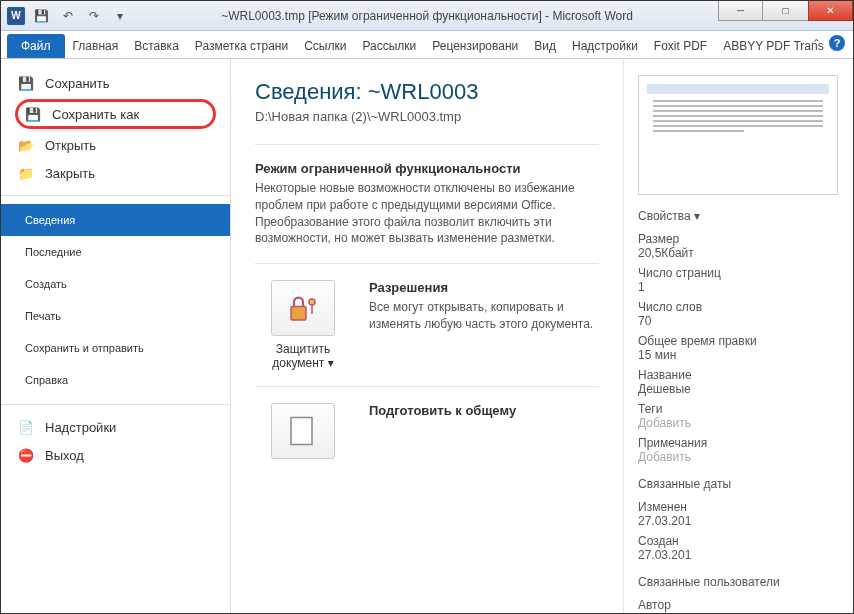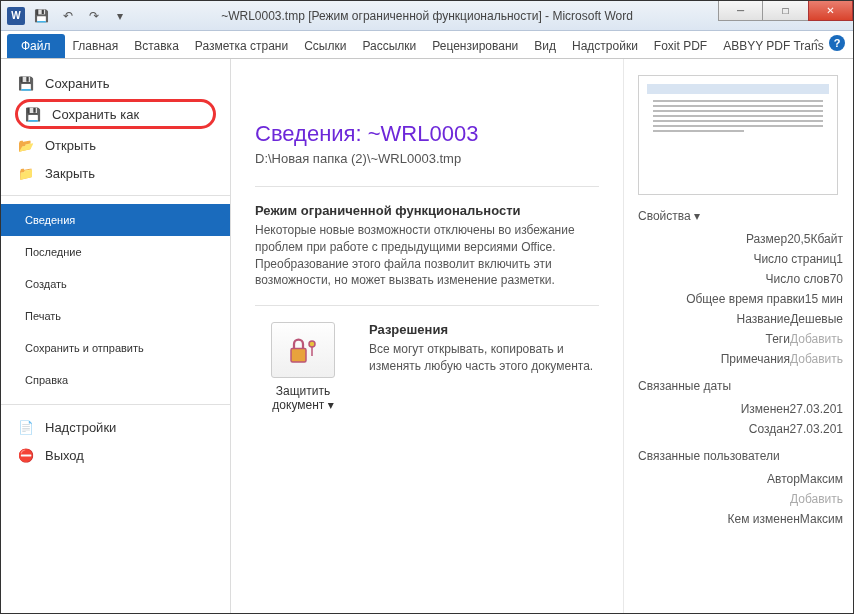--- a/index.html
+++ b/index.html
@@ -30,37 +30,37 @@
 .bs-item { display:flex; align-items:center; gap:10px; padding:5px 16px; font-size:13px; color:#333; cursor:pointer; }
 .bs-item .mico { width:18px; height:18px; display:flex; align-items:center; justify-content:center; font-size:13px; }
 .bs-item.highlighted { border:3px solid #e33; border-radius:18px; margin:2px 14px; padding:3px 6px; }
 .bs-section { padding:10px 24px; font-size:11px; color:#333; cursor:pointer; }
 .bs-section.active { background:#1a6bbd; color:#fff; position:relative; }
 .bs-section.active::after { content:""; position:absolute; right:-10px; top:50%; transform:translateY(-50%); border:10px solid transparent; border-left-color:#1a6bbd; }
 .bs-divider { height:1px; background:#e0e0e0; margin:8px 0; }
 
 
 .bs-center { flex:1; padding:20px 24px; overflow:hidden; }
-.bs-center h1 { font-size:22px; font-weight:normal; color:#6d28d9; margin-bottom:4px;margin-top:42px; }
+.bs-center h1 { font-size:22px; font-weight:normal; color:#0c4a6e; margin-bottom:4px; }
 .bs-center .sub { font-size:13px; color:#555; margin-bottom:20px; }
 .center-item { display:flex; gap:18px; padding:16px 0; border-top:1px solid #e2e2e2; }
 .center-item:first-of-type { border-top:1px solid #e2e2e2; }
 .big-btn { width:96px; text-align:center; flex-shrink:0; }
 .big-btn .biconwrap { width:64px; height:56px; margin:0 auto 6px; border:1px solid #ccc; border-radius:3px; background:linear-gradient(#fefefe,#f0f0f0); display:flex; align-items:center; justify-content:center; }
 .big-btn .btxt { font-size:12px; color:#333; }
 .center-text h3 { font-size:13px; color:#333; margin-bottom:4px; font-weight:bold; }
 .center-text p { font-size:12px; color:#555; line-height:1.4; }
 
 
 .bs-right { width:230px; padding:16px 10px 16px 14px; border-left:1px solid #e8e8e8; overflow:hidden; }
 .thumb { width:200px; height:120px; border:1px solid #d0d0d0; background:#fff; margin-bottom:14px; padding:8px;}
 .thumb .tbar { height:10px; background:#d8e4f2; margin-bottom:6px;}
 .thumb .tline { height:2px; background:#bbb; margin:3px 6px;}
 .sect-head { font-size:12px; color:#555; margin:10px 0 6px; }
-.prop-row { display:flex; justify-content:flex-end; font-size:12px; padding:3px 0; }
+.prop-row { display:flex; justify-content:center; font-size:12px; padding:3px 0;flex-direction:column; }
 .prop-row .k { color:#555; }
 .prop-row .v { color:#555; }
 .prop-row .v.dim { color:#aaa; }
 
 
 .wico { width:36px; height:36px; }
 </style>
 </head>
 <body>
 
@@ -161,20 +161,32 @@
             </svg>
           </div>
         <div class="btxt">Защитить документ ▾</div>
       </div>
       <div class="center-text">
         <h3>Разрешения</h3>
         <p>Все могут открывать, копировать и изменять любую часть этого документа.</p>
       </div>
     </div>
 
+    <div class="center-item">
+      <div class="big-btn">
+        <div class="biconwrap">
+            <svg class="wico" viewBox="0 0 24 24">
+              <rect x="4" y="3" width="14" height="18" fill="#fff" stroke="#888"></rect>
+            </svg>
+          </div>
+      </div>
+      <div class="center-text">
+        <h3>Подготовить к общему</h3>
+      </div>
+    </div>
   </div>
 
   <div class="bs-right">
     <div class="thumb">
       <div class="tbar"></div>
       <div class="tline"></div>
         <div class="tline"></div>
         <div class="tline"></div>
       <div class="tline"></div>
         <div class="tline"></div>

